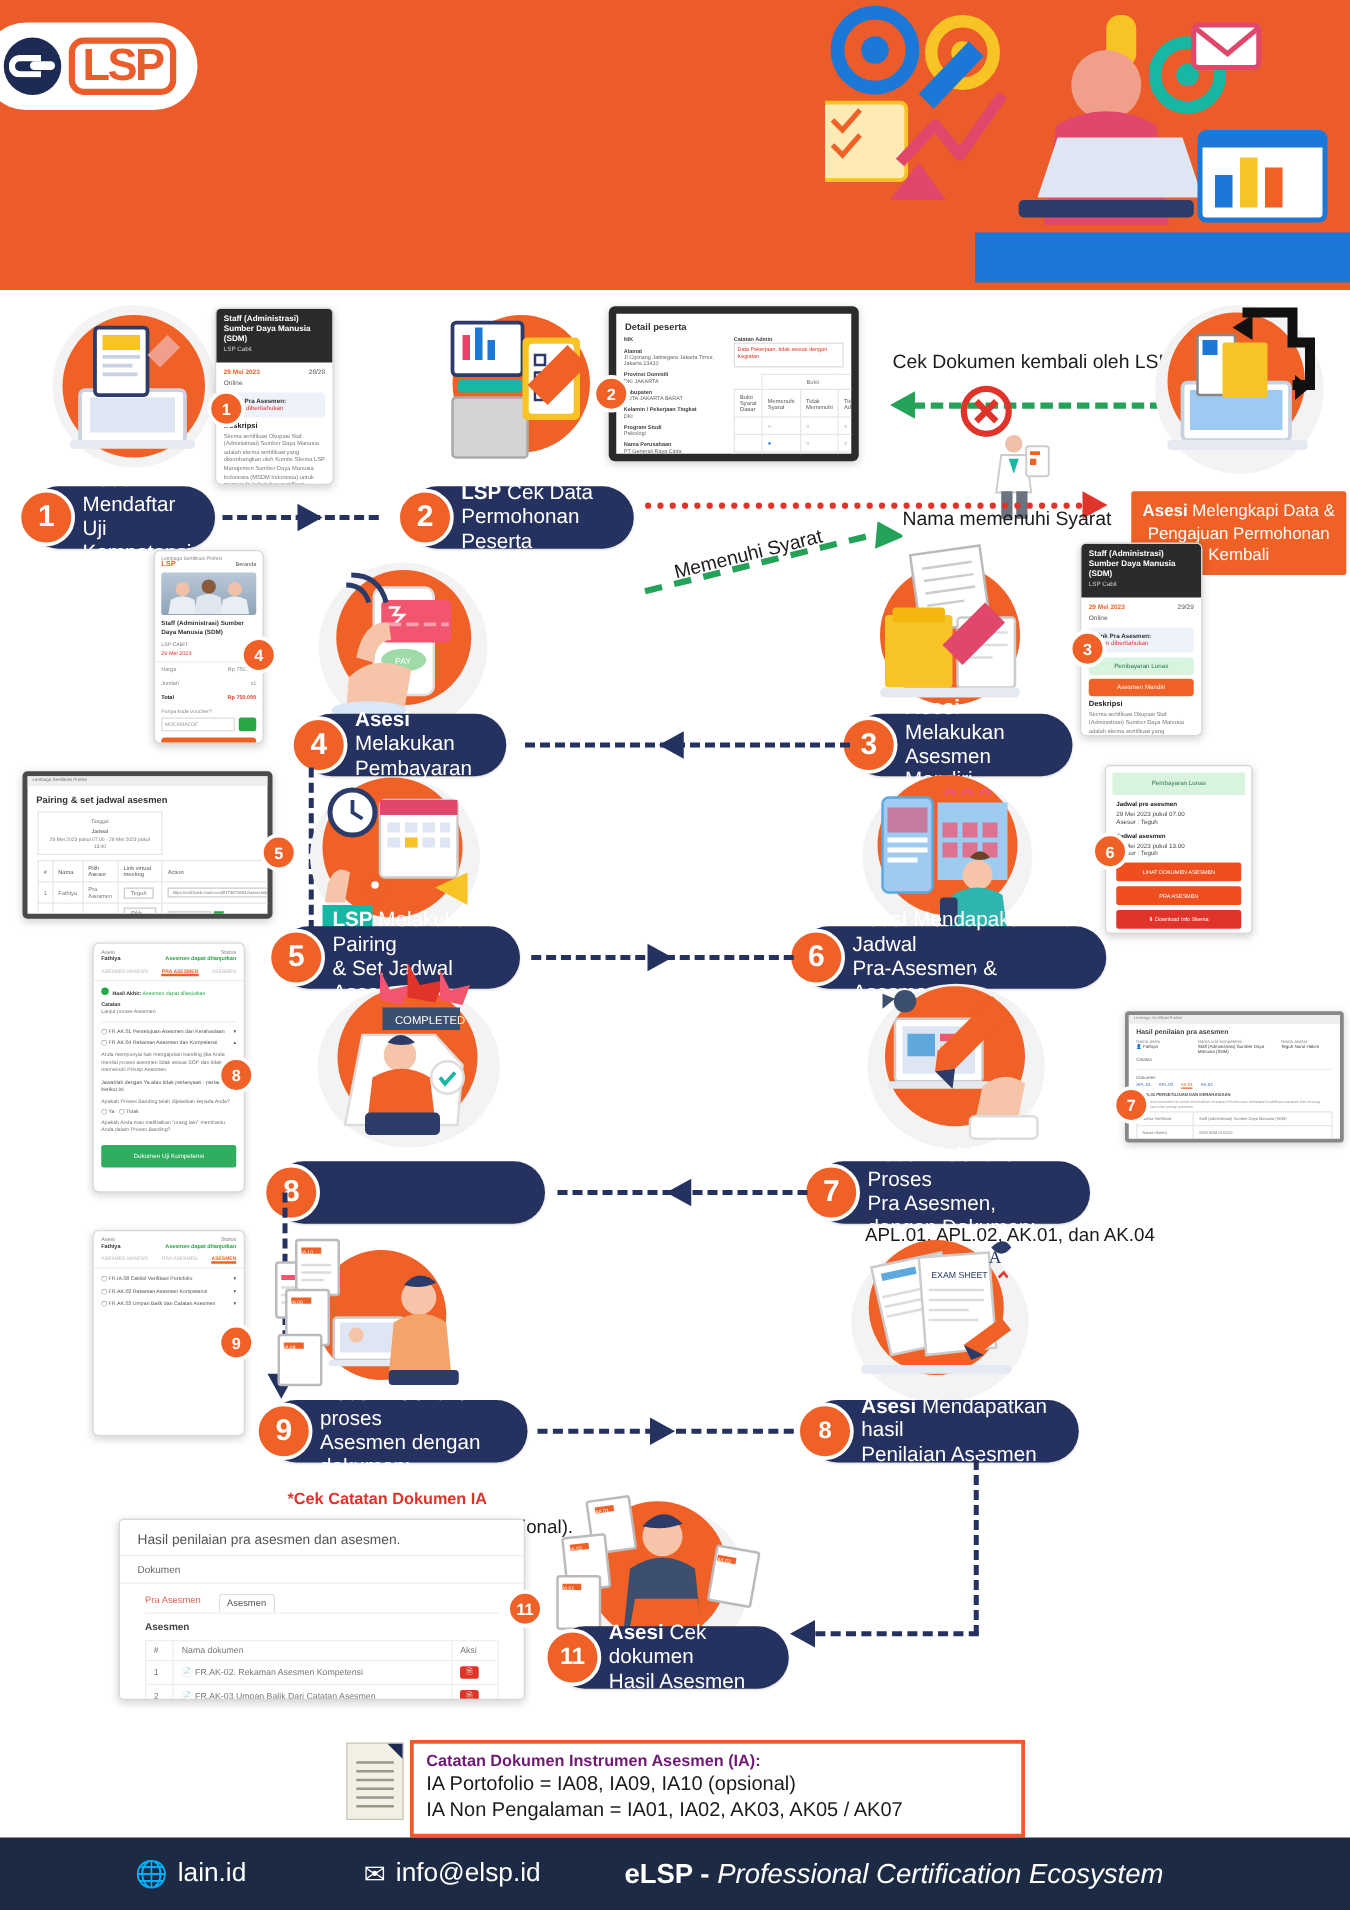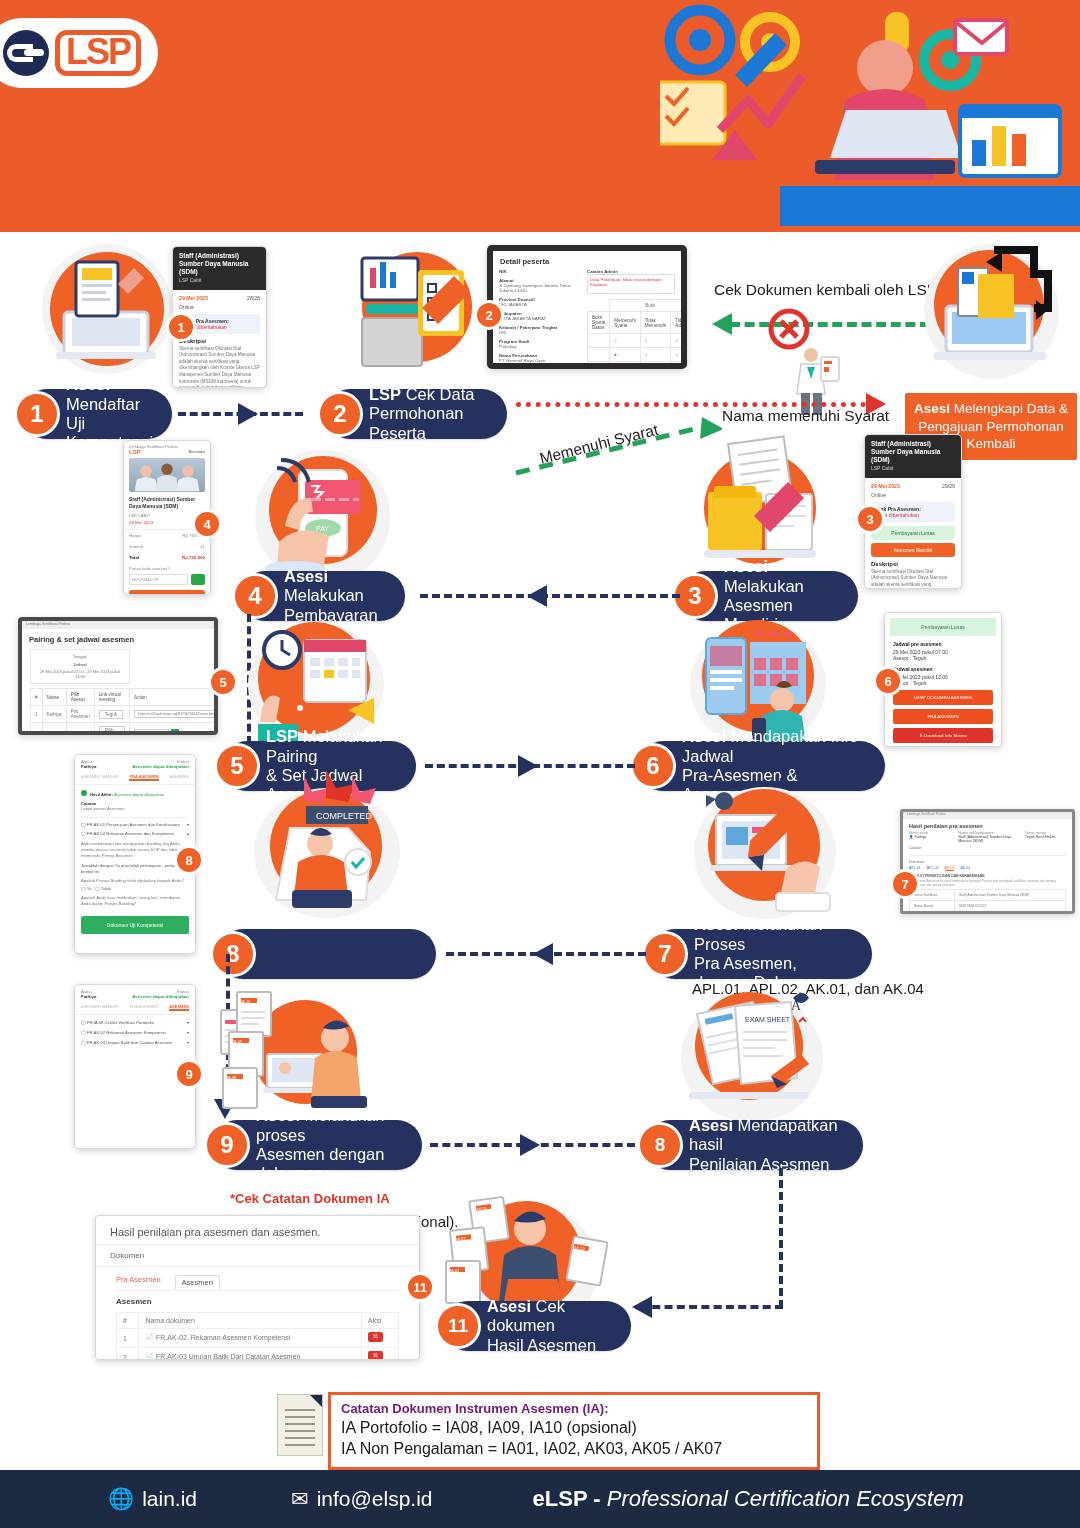--- a/index.html
+++ b/index.html
@@ -1044,16 +1044,16 @@
 
 <div class="footer">
   <div class="foot-item" style="margin-left:108px">
     <span class="glyph">🌐</span>
     <span>lain.id</span>
   </div>
   <div class="foot-item" style="margin-left:94px">
     <span class="glyph">✉</span>
     <span>info@elsp.id</span>
   </div>
-  <div class="foot-tag" style="margin-left:100px">
+  <div class="foot-tag" style="margin-left:67px">
     <b>eLSP - </b><i>Professional Certification Ecosystem</i>
   </div>
 </div>
 
 </body></html>

